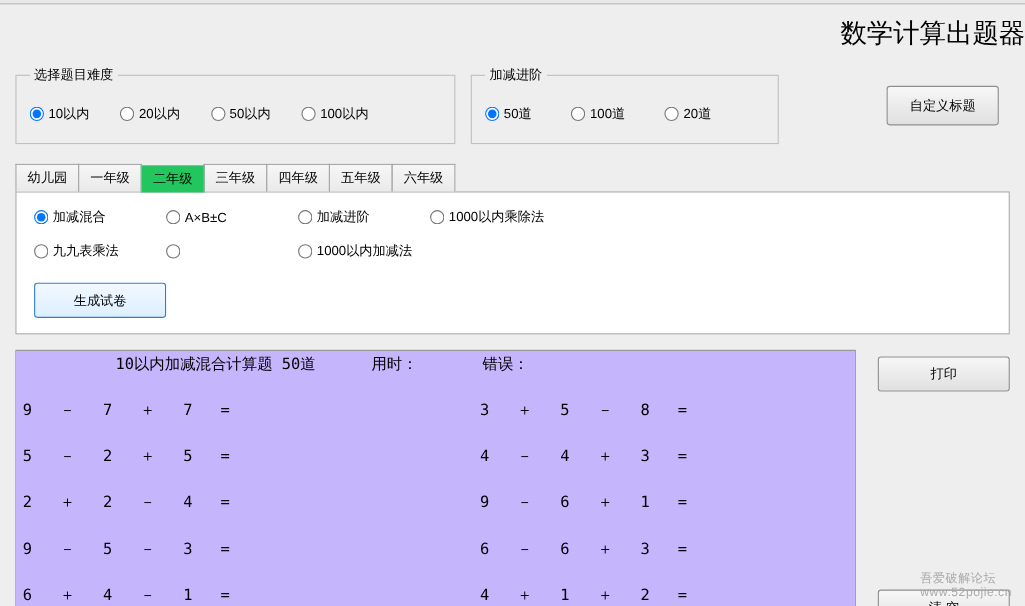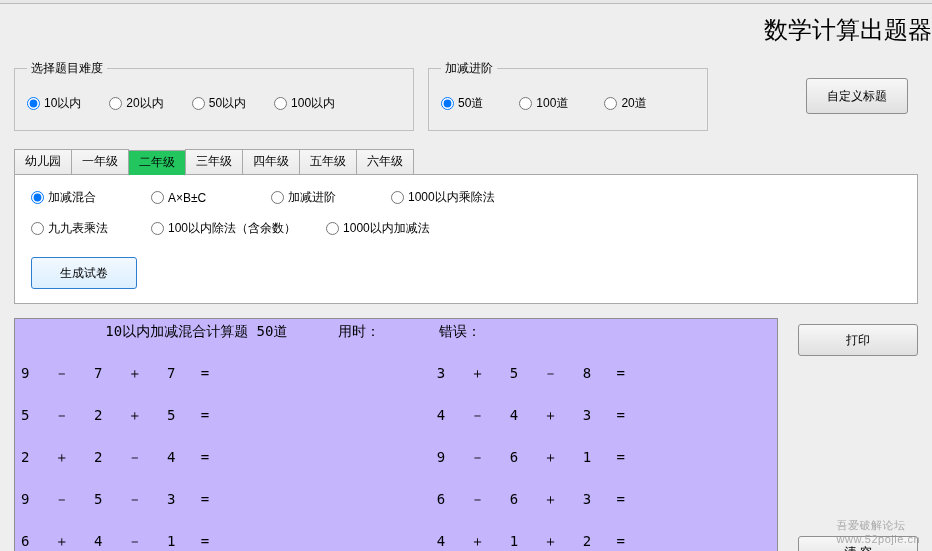--- a/index.html
+++ b/index.html
@@ -67,21 +67,21 @@
     cursor: pointer;
     font-family: inherit;
     font-size: 12px;
     display: flex;
     align-items: center;
     justify-content: center;
     color: #000;
   }
   .btn-title { width: 102px; height: 36px; margin-top: 18px; margin-left: auto; margin-right: 10px;}
   .btn-generate {
-    width: 106px; height: 32px;
+    width: 120px; height: 32px;
     border: 1px solid #2f7dd1;
     background: linear-gradient(#f2f8ff, #dcefff);
   }
   .btn-clear, .btn-print { width: 120px; height: 32px; }
 
   .tabs-area {
     margin: 18px 14px 0 14px;
     position: relative;
   }
   .tab-labels {
@@ -247,21 +247,20 @@
             <span>1000以内乘除法</span>
           </label>
         </div>
       <div class="type-row" id="type-row-2">
           <label class="radio">
             <input type="radio" name="qtype" style="">
             <span>九九表乘法</span>
           </label>
           <label class="radio">
             <input type="radio" name="qtype" style="">
-            <span>100以内除法（含余数）</span>
           </label>
           <label class="radio">
             <input type="radio" name="qtype" style="">
             <span>1000以内加减法</span>
           </label>
         </div>
     </div>
     <button class="btn btn-generate">生成试卷</button>
   </div>
 </div>

